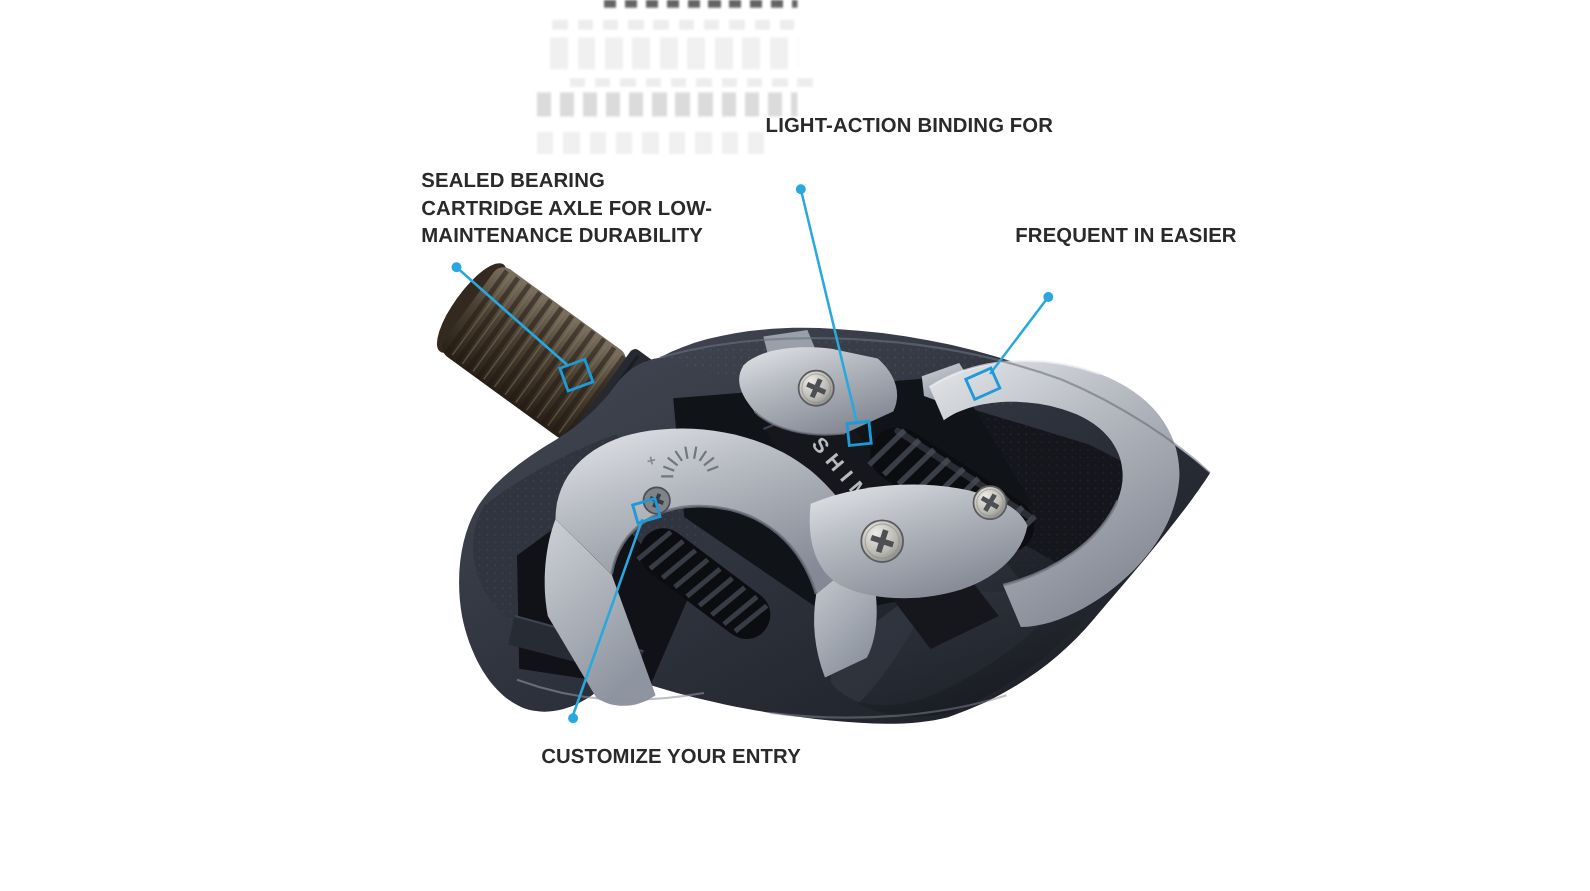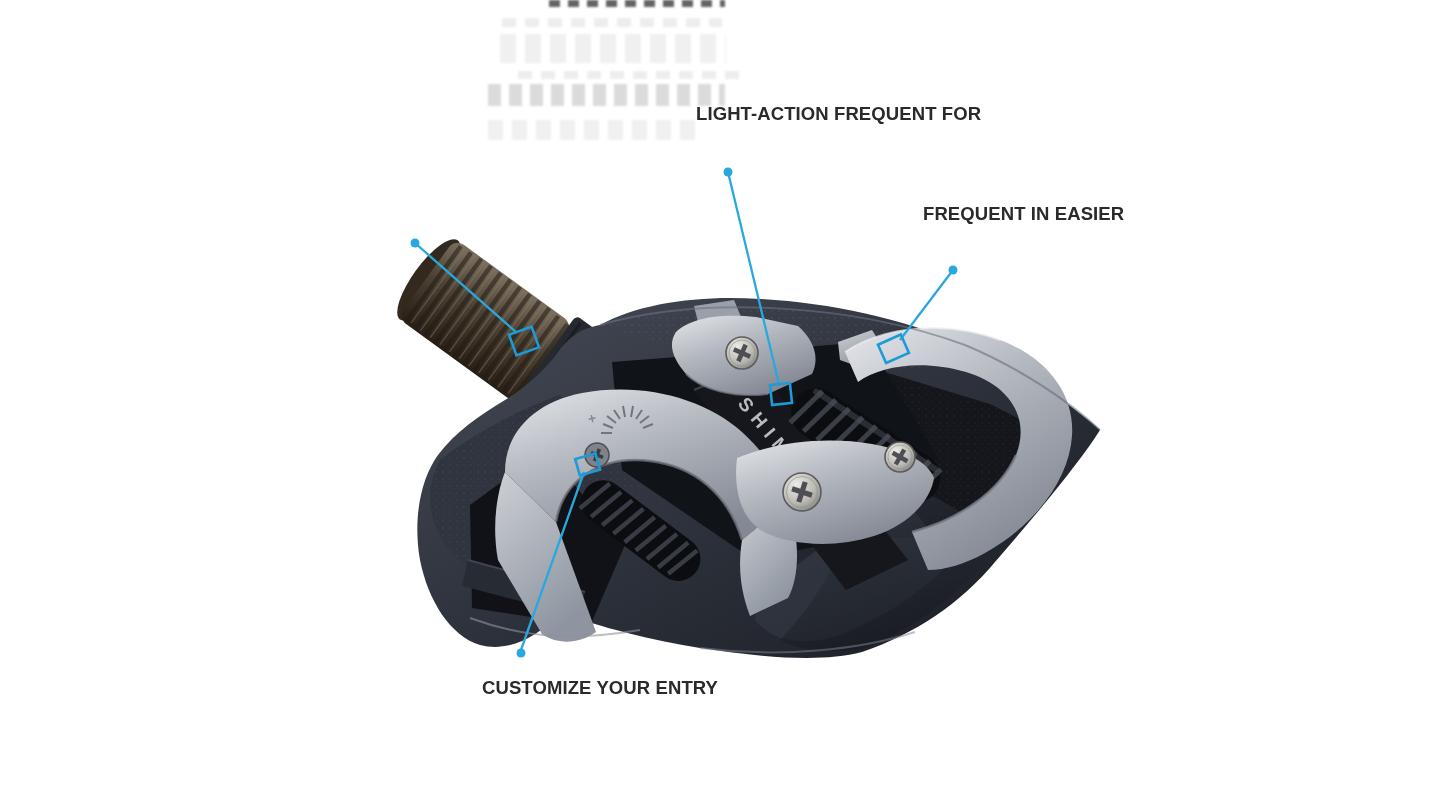--- a/index.html
+++ b/index.html
@@ -7,21 +7,21 @@
     position:relative;width:1445px;height:810px;background:#ffffff;
     font-family:"Liberation Sans",sans-serif;overflow:hidden;
   }
   .callout-label{
     position:absolute;color:#2b2929;font-weight:700;font-size:18.5px;
     line-height:25px;letter-spacing:0.1px;white-space:nowrap;
   }
   #label-sealed{left:383px;top:151px;}
   #label-light{left:696px;top:101px;}
   #label-double{left:923px;top:201px;}
-  #label-customize{left:482px;top:675px;}
+  #label-customize{left:492px;top:675px;}
   .pedal-svg{position:absolute;left:0;top:0;}
   
   .ghost{position:absolute;filter:blur(1.1px);pointer-events:none;}
   .ghost-dash{background:repeating-linear-gradient(90deg,currentColor 0 14px,transparent 14px 23px);}
   .gr0{left:549px;top:0;width:176px;height:7px;color:rgba(40,40,42,.72);
        background:repeating-linear-gradient(90deg,currentColor 0 11px,transparent 11px 19px);}
   .gr1{left:502px;top:18px;width:220px;height:9px;color:rgba(0,0,0,.07);}
   .gr2{left:500px;top:34px;width:226px;height:29px;color:rgba(0,0,0,.06);
        background:repeating-linear-gradient(90deg,currentColor 0 16px,transparent 16px 25px);}
   .gr3{left:518px;top:71px;width:222px;height:8px;color:rgba(0,0,0,.07);}
@@ -240,23 +240,28 @@
       <line x1="953" y1="270" x2="900" y2="340"></line>
       <circle cx="953" cy="270" r="4.5" fill="#29a8e0" stroke="none"></circle>
       <rect x="881" y="339" width="25" height="20" transform="rotate(-24 893 349)" stroke="#1e9ad6" stroke-width="2.6"></rect>
 
       <line x1="584" y1="472" x2="521" y2="650"></line>
       <circle cx="521" cy="653" r="4.5" fill="#29a8e0" stroke="none"></circle>
       <rect x="577" y="456" width="21" height="17" transform="rotate(-16 587 464)" stroke="#1e9ad6" stroke-width="2.6"></rect>
     </g>
   </svg>
 
+  <div class="callout-label" id="label-sealed">
+    <div>SEALED BEARING</div>
+    <div>CARTRIDGE AXLE FOR LOW-</div>
+    <div>MAINTENANCE DURABILITY</div>
+  </div>
 
   <div class="callout-label" id="label-light">
-    <div>LIGHT-ACTION FREQUENT FOR</div>
+    <div>LIGHT-ACTION BINDING FOR</div>
   </div>
 
   <div class="callout-label" id="label-double">
     <div>FREQUENT IN EASIER</div>
   </div>
 
   <div class="callout-label" id="label-customize">
     <div>CUSTOMIZE YOUR ENTRY</div>
   </div>
 

